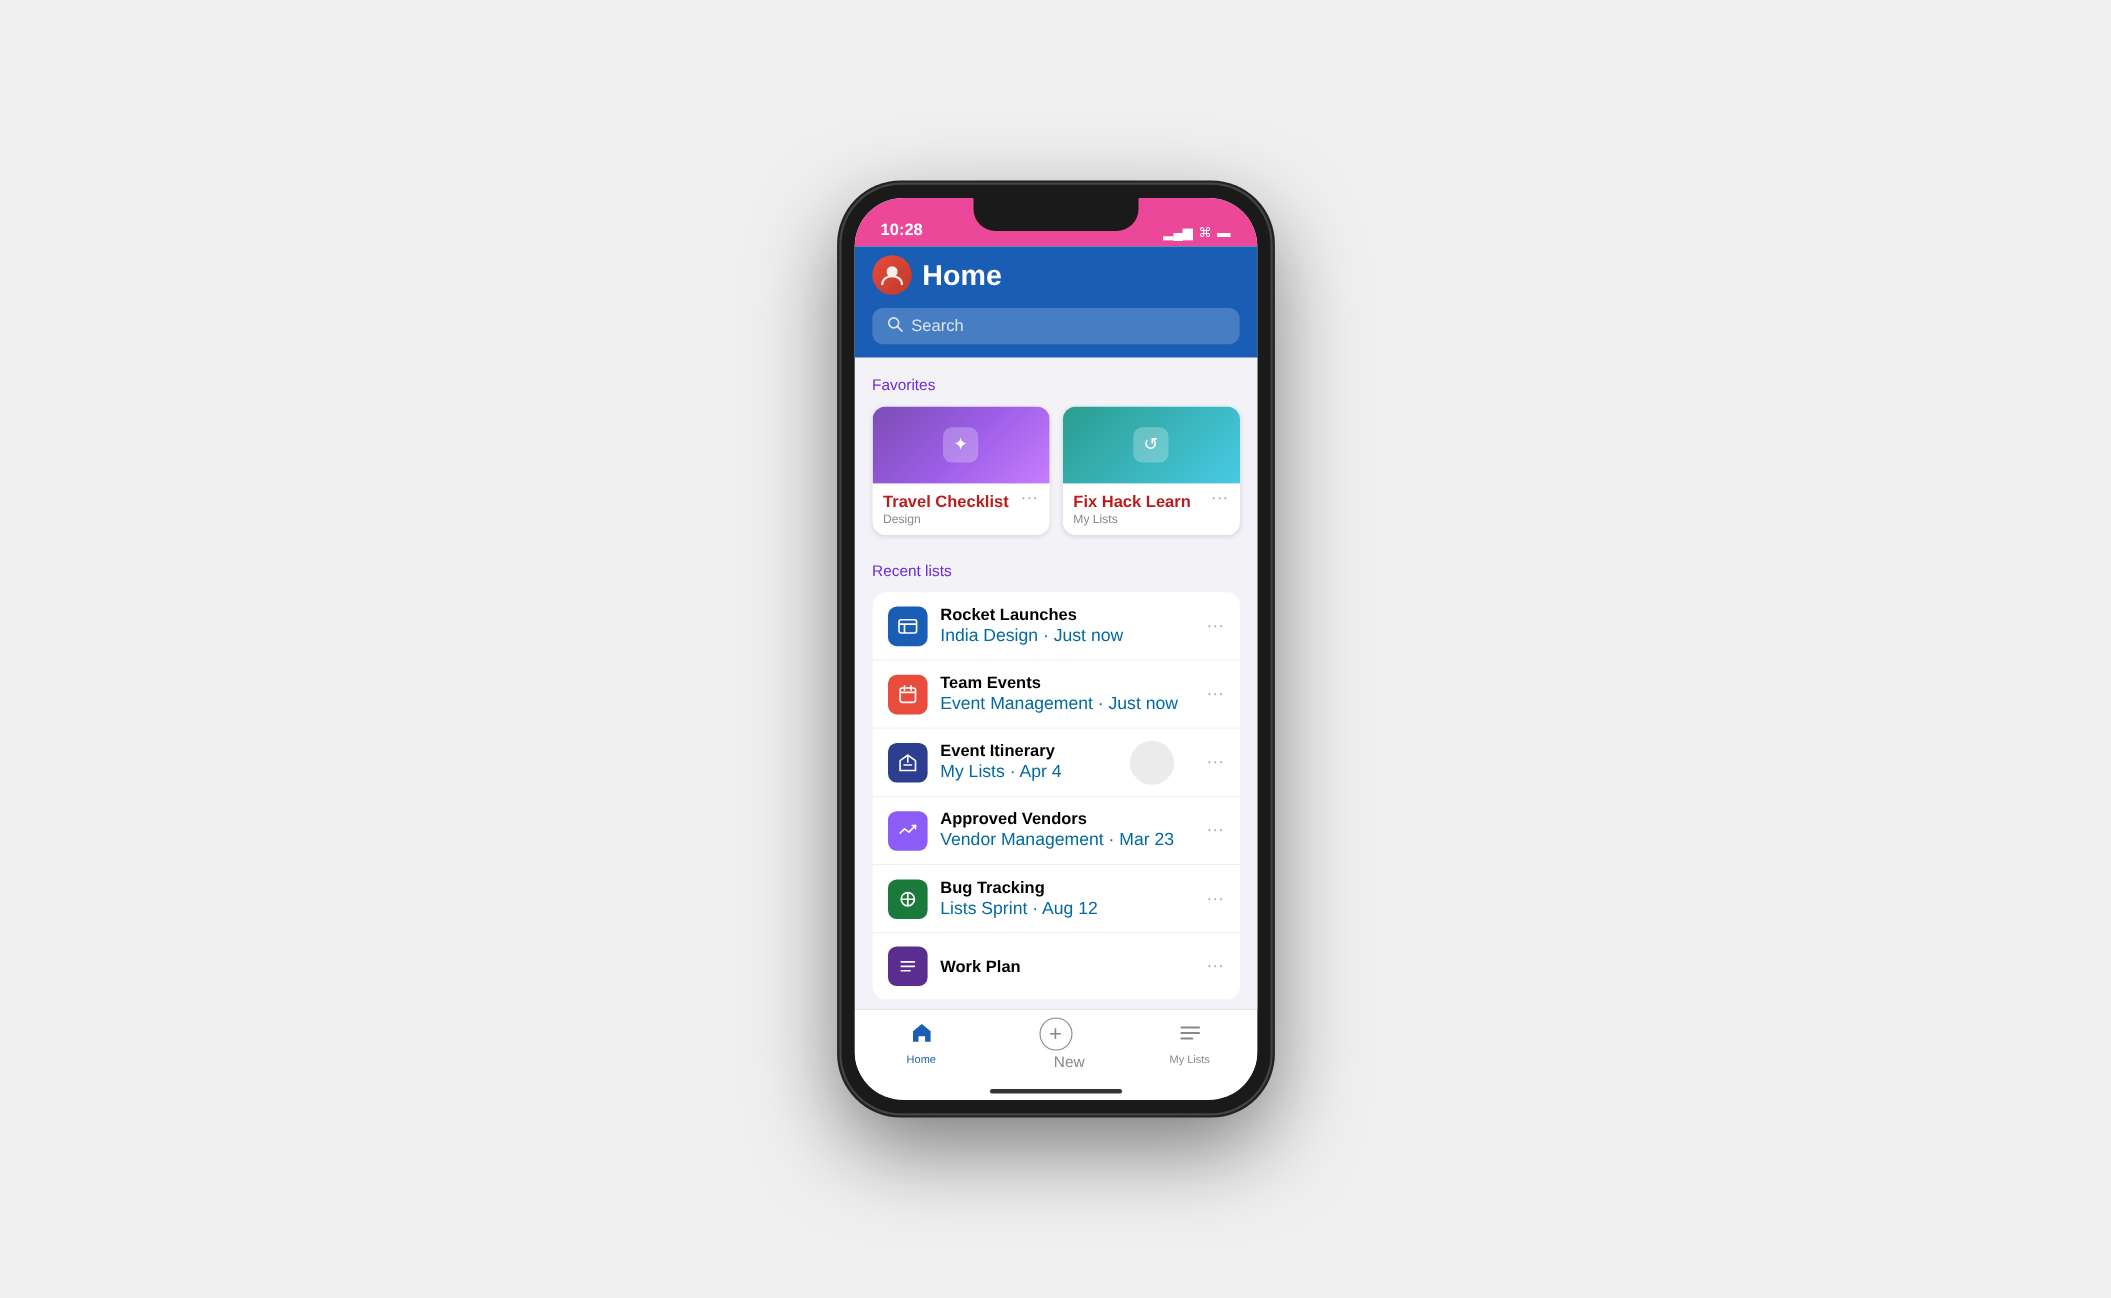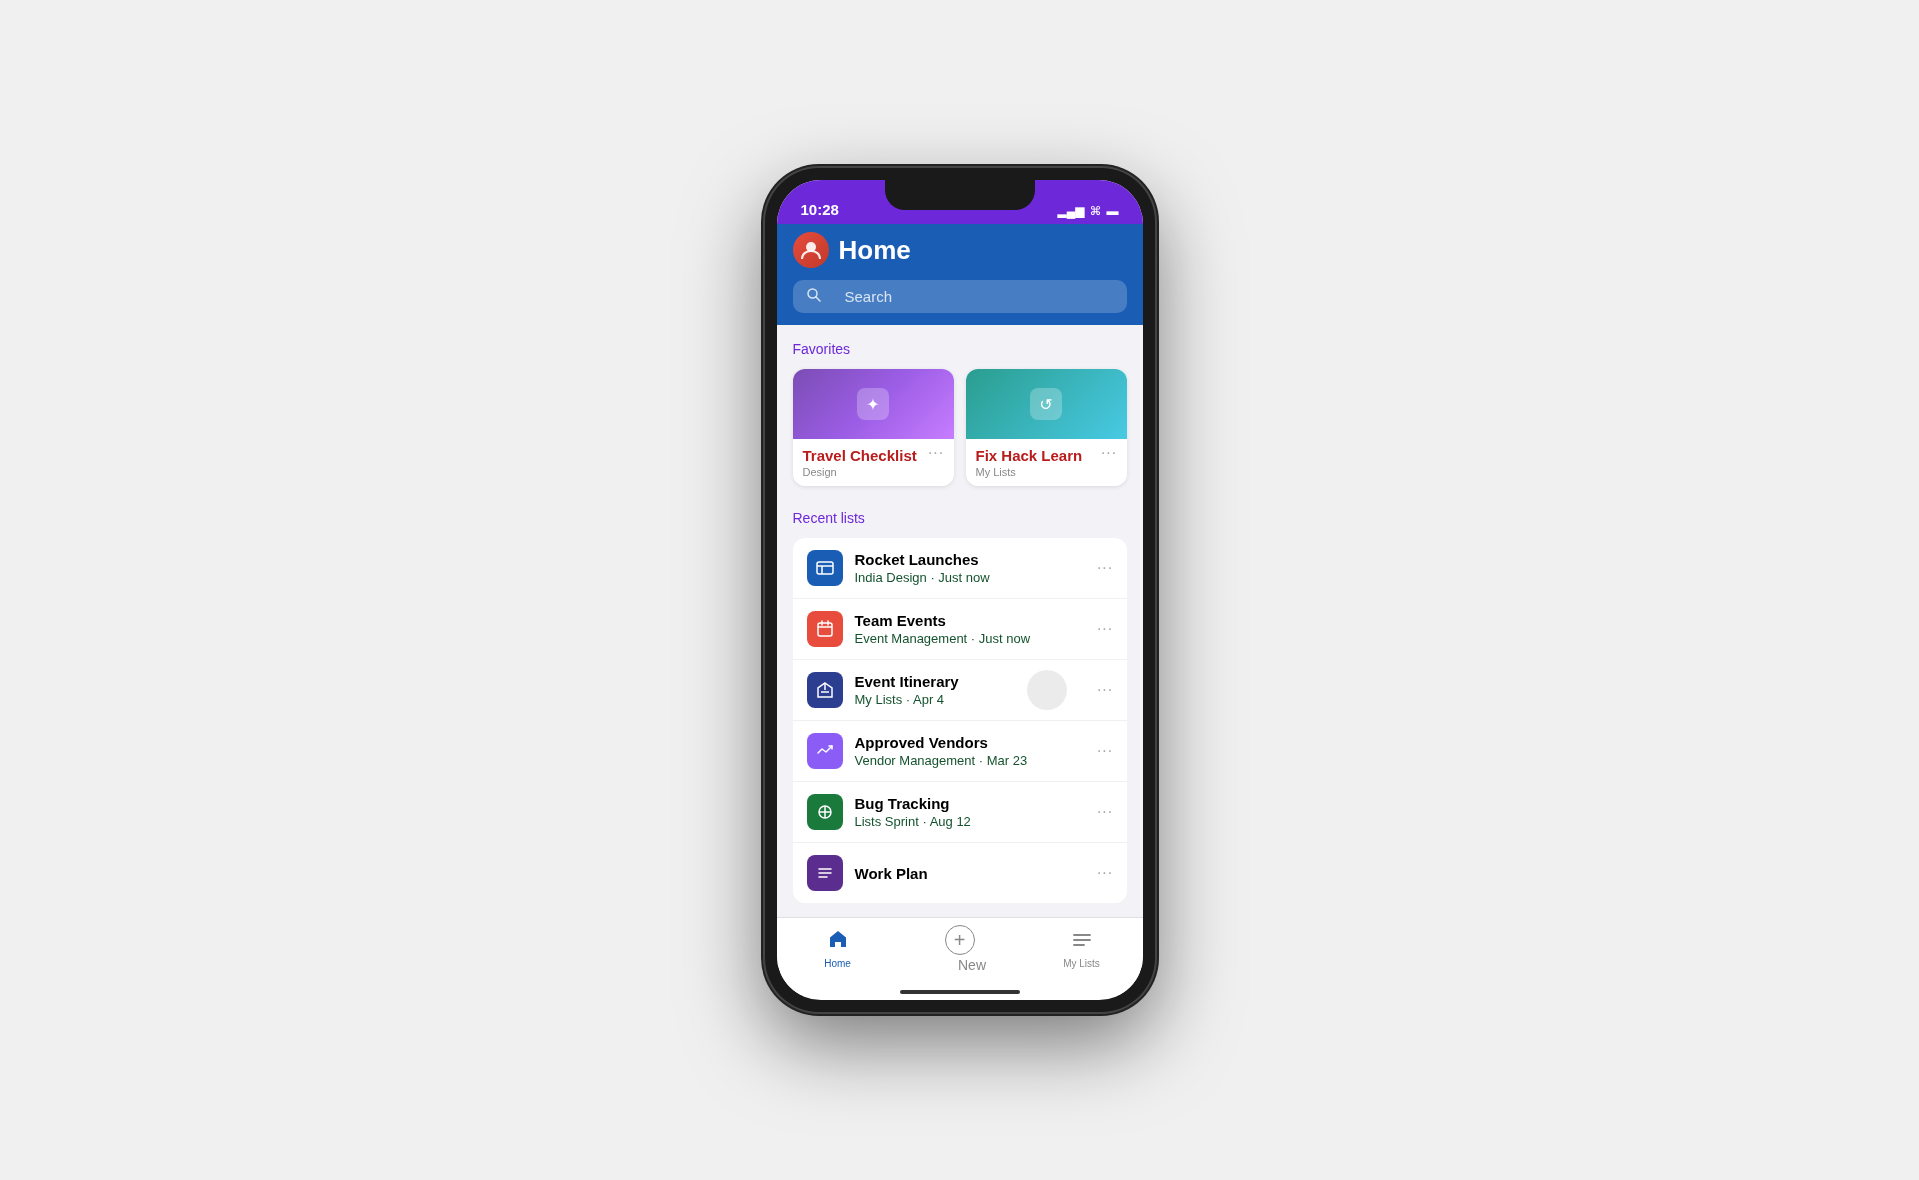--- a/index.html
+++ b/index.html
@@ -48,21 +48,21 @@
       transform: translateX(-50%);
       width: 150px;
       height: 30px;
       background: #1a1a1a;
       border-radius: 0 0 20px 20px;
       z-index: 10;
     }
 
     
     .status-bar {
-      background: #6d28d9;
+      background: #ec4899;
       height: 44px;
       display: flex;
       align-items: flex-end;
       padding: 0 24px 6px;
       justify-content: space-between;
     }
 
     .status-time {
       color: white;
       font-size: 15px;
@@ -113,21 +113,21 @@
       background: #1a5db5;
       padding: 0 16px 12px;
     }
 
     .search-input {
       background: rgba(255,255,255,0.2);
       border-radius: 10px;
       padding: 8px 14px;
       display: flex;
       align-items: center;
-      gap: 24px;
+      gap: 8px;
     }
 
     .search-icon-svg {
       color: rgba(255,255,255,0.8);
       font-size: 14px;
     }
 
     .search-placeholder {
       color: rgba(255,255,255,0.8);
       font-size: 15px;
@@ -261,22 +261,22 @@
       flex: 1;
     }
 
     .list-item-title {
       font-size: 15px;
       font-weight: 600;
       color: #000;
     }
 
     .list-item-meta {
-      font-size: 13px;
-      color: #14532d;
+      font-size: 16px;
+      color: #0369a1;
       margin-top: 2px;
     }
 
     .list-item-more {
       color: #aaa;
       font-size: 16px;
       cursor: pointer;
     }
 
     

